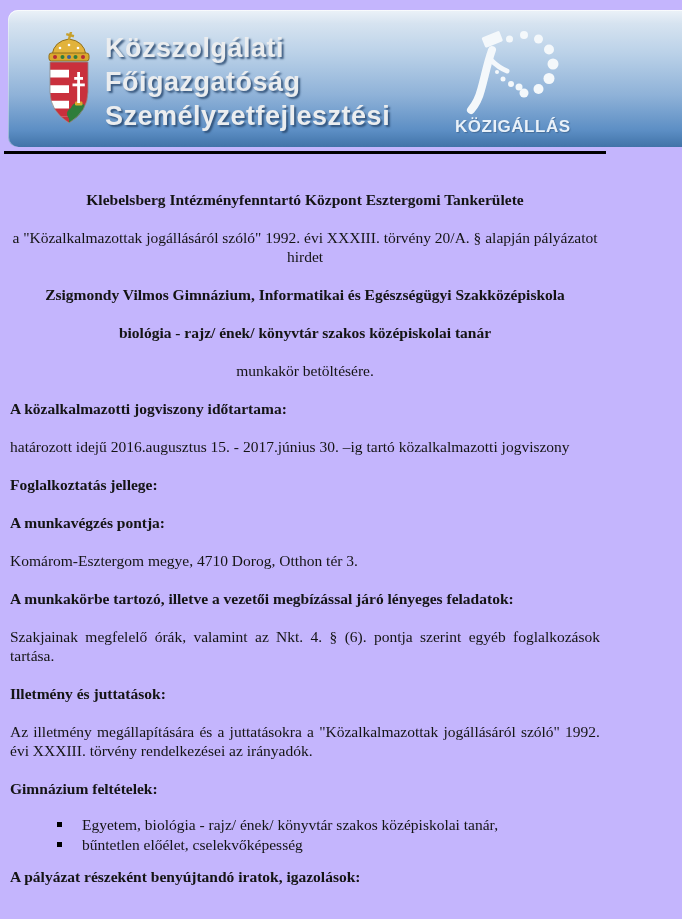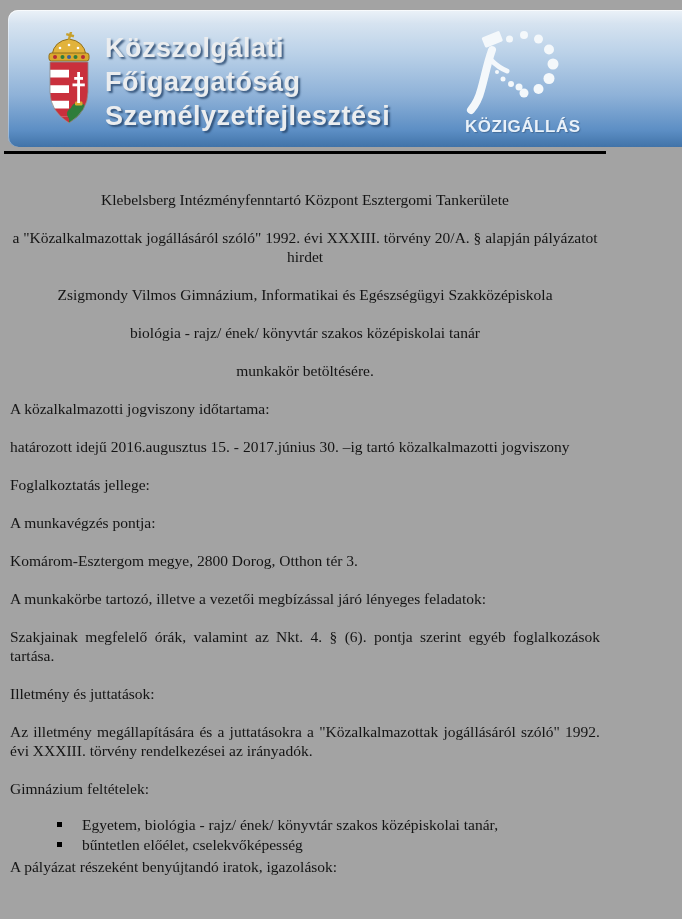--- a/index.html
+++ b/index.html
@@ -1,20 +1,20 @@
 <!DOCTYPE html>
 <html><head>
 <meta charset="utf-8">
 <style>
   html, body { margin: 0; padding: 0; background: #ffffff; }
   .page {
     position: relative;
     width: 682px;
     height: 919px;
-    background: #a3a3a3;
+    background: #c4b5fd;
     overflow: hidden;
     font-family: "Liberation Serif", "DejaVu Serif", serif;
     color: #141414;
   }
 
   
   .banner {
     position: absolute;
     left: 8px; top: 10px;
     width: 674px; height: 137px;
@@ -31,43 +31,43 @@
     font-weight: bold;
     font-size: 27px;
     line-height: 34px;
     color: #ebedef;
     text-shadow: 2px 2px 2px rgba(40,72,110,0.85);
     letter-spacing: 0.5px;
   }
   .logo-block { position: absolute; left: 425px; top: 8px; width: 220px; height: 128px; }
   .logo-emblem { position: absolute; left: 6px; top: 2px; }
   .logo-text {
-    position: absolute; left: 32px; top: 99px;
+    position: absolute; left: 22px; top: 99px;
     font-family: "Liberation Sans", "DejaVu Sans", sans-serif;
     font-weight: bold;
     font-size: 17px;
     letter-spacing: 0.5px;
     color: #e9f1f9;
     text-shadow: 1px 1px 1px rgba(50,80,115,0.5);
   }
   .rule { position: absolute; left: 4px; top: 151px; width: 602px; height: 3px; background: #000000; }
 
   
   .doc {
     position: absolute;
     left: 10px; top: 190px;
     width: 590px;
     font-size: 15.5px;
     line-height: 19px;
   }
   .doc p { margin: 0 0 19px 0; }
   .c { text-align: center; }
-  .b { font-weight: normal; }
+  .b { font-weight: bold; }
   .just { text-align: justify; }
-  .req-list { list-style: none; margin: -2px 0 2px 0; padding: 0; }
+  .req-list { list-style: none; margin: -2px 0 12px 0; padding: 0; }
   .req-list li { position: relative; padding-left: 72px; line-height: 20px; }
   .sq {
     position: absolute; left: 47px; top: 7px;
     width: 5px; height: 5px; background: #000;
     display: inline-block;
   }
 </style>
 </head>
 <body>
 
@@ -162,21 +162,21 @@
     <p class="c b">Zsigmondy Vilmos Gimnázium, Informatikai és Egészségügyi Szakközépiskola</p>
     <p class="c b">biológia - rajz/ ének/ könyvtár szakos középiskolai tanár</p>
     <p class="c">munkakör betöltésére.</p>
 
     <p class="b">A közalkalmazotti jogviszony időtartama:</p>
     <p>határozott idejű 2016.augusztus 15. - 2017.június 30. –ig tartó közalkalmazotti jogviszony</p>
 
     <p class="b">Foglalkoztatás jellege:</p>
 
     <p class="b">A munkavégzés pontja:</p>
-    <p>Komárom-Esztergom megye, 2800 Dorog, Otthon tér 3.</p>
+    <p>Komárom-Esztergom megye, 4710 Dorog, Otthon tér 3.</p>
 
     <p class="b">A munkakörbe tartozó, illetve a vezetői megbízással járó lényeges feladatok:</p>
     <p class="just">Szakjainak megfelelő órák, valamint az Nkt. 4. § (6). pontja szerint egyéb foglalkozások tartása.</p>
 
     <p class="b">Illetmény és juttatások:</p>
     <p class="just">Az illetmény megállapítására és a juttatásokra a "Közalkalmazottak jogállásáról szóló" 1992. évi XXXIII. törvény rendelkezései az irányadók.</p>
 
     <p class="b">Gimnázium feltételek:</p>
     <ul class="req-list">
       <li>

